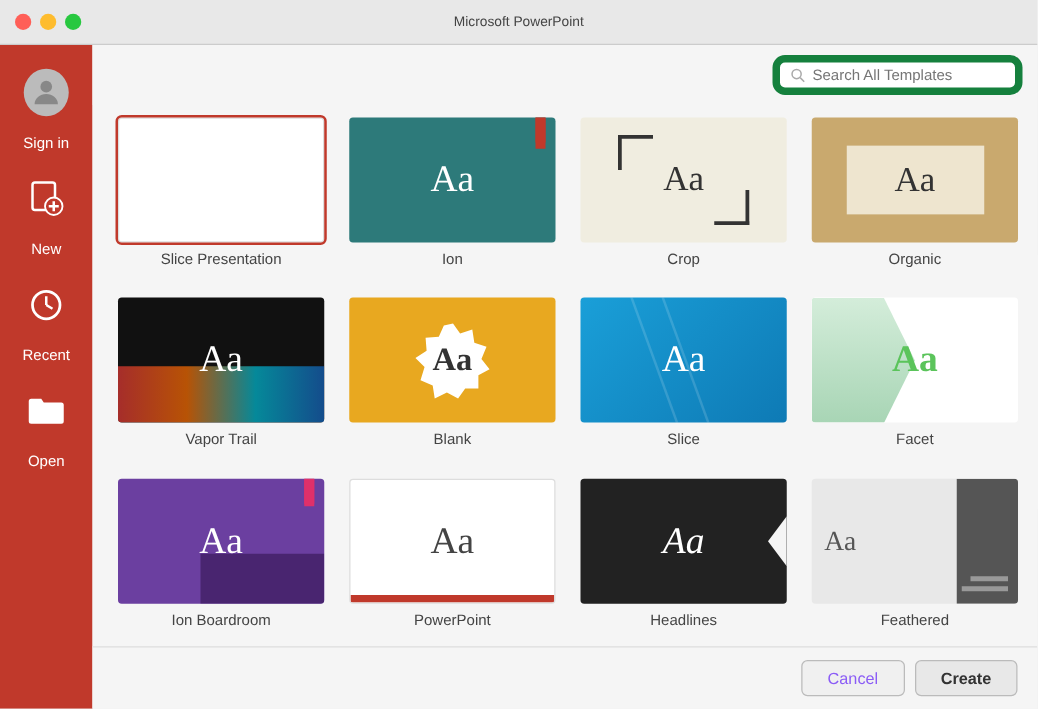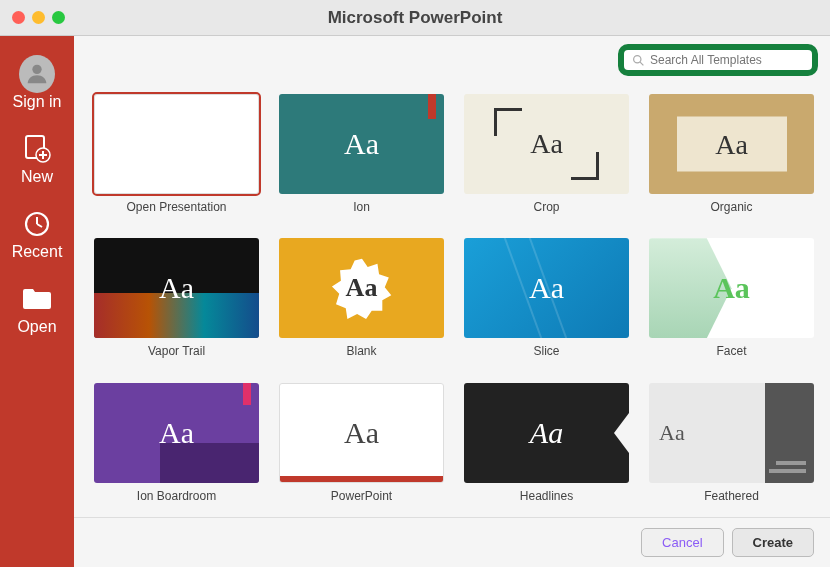--- a/index.html
+++ b/index.html
@@ -33,23 +33,23 @@
     }
     .traffic-light {
       width: 13px;
       height: 13px;
       border-radius: 50%;
     }
     .tl-red { background: #ff5f57; }
     .tl-yellow { background: #febc2e; }
     .tl-green { background: #28c840; }
     .title-text {
-      font-size: 17px;
+      font-size: 11px;
       color: #444;
-      font-weight: 700;
+      font-weight: 400;
     }
 
     
     .app-container {
       display: flex;
       flex: 1;
       overflow: hidden;
     }
 
     
@@ -72,22 +72,22 @@
       color: white;
     }
     .sidebar-item .icon-wrap {
       width: 36px;
       height: 36px;
       display: flex;
       align-items: center;
       justify-content: center;
     }
     .sidebar-item .item-label {
-      font-size: 16px;
-      margin-top: 1px;
+      font-size: 12px;
+      margin-top: 15px;
       color: white;
     }
 
     
     .avatar-circle {
       width: 38px;
       height: 38px;
       border-radius: 50%;
       background: #bbb;
       display: flex;
@@ -476,21 +476,21 @@
           <circle cx="6.5" cy="6.5" r="4.5" stroke="#aaa" stroke-width="1.5" fill="none"></circle>
           <line x1="10" y1="10" x2="14" y2="14" stroke="#aaa" stroke-width="1.5"></line>
         </svg>
         <input class="search-input" type="text" placeholder="Search All Templates" style="">
       </div>
     </div>
 
     <div class="templates-grid" id="templates-grid">
     <div class="template-item">
           <div class="template-thumb thumb-blank selected"></div>
-          <span class="template-name">Open Presentation</span>
+          <span class="template-name">Slice Presentation</span>
         </div>
         <div class="template-item">
           <div class="template-thumb thumb-ion">
     <div style="position:absolute;top:0;right:8px;width:8px;height:25px;background:#c0392b;z-index:2;"></div>
     <span class="aa-text" style="color:white;font-family:Georgia,serif;font-size:30px;font-weight:300;">Aa</span>
   </div>
           <span class="template-name">Ion</span>
         </div>
         <div class="template-item">
           <div class="template-thumb thumb-crop">

